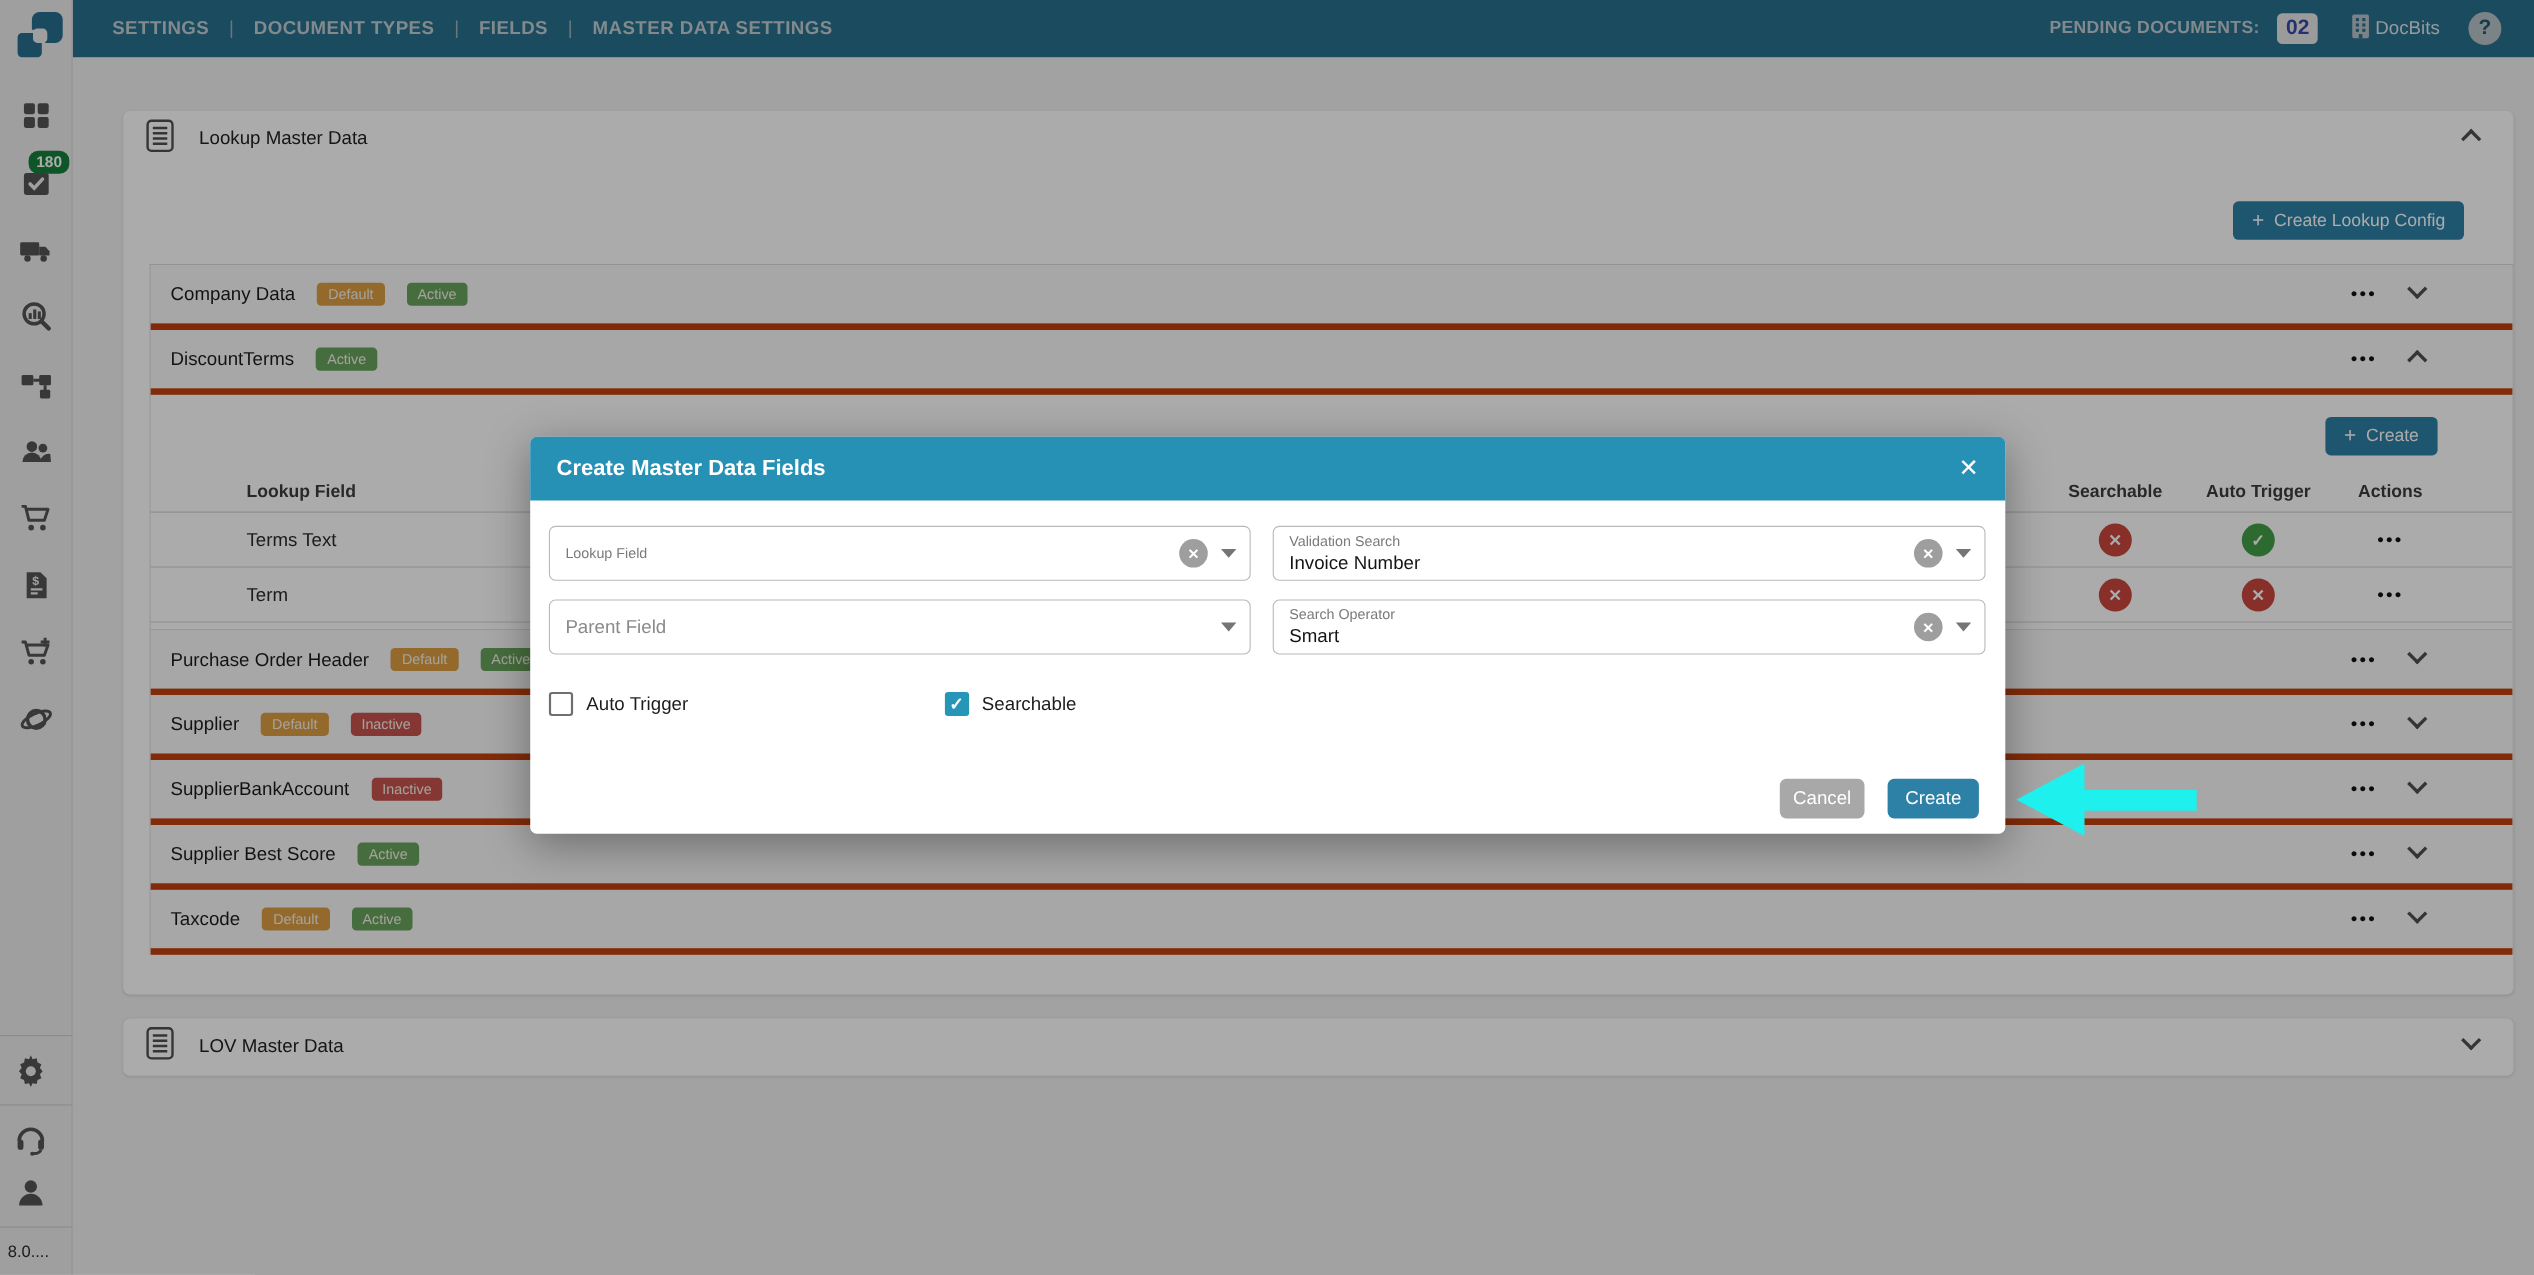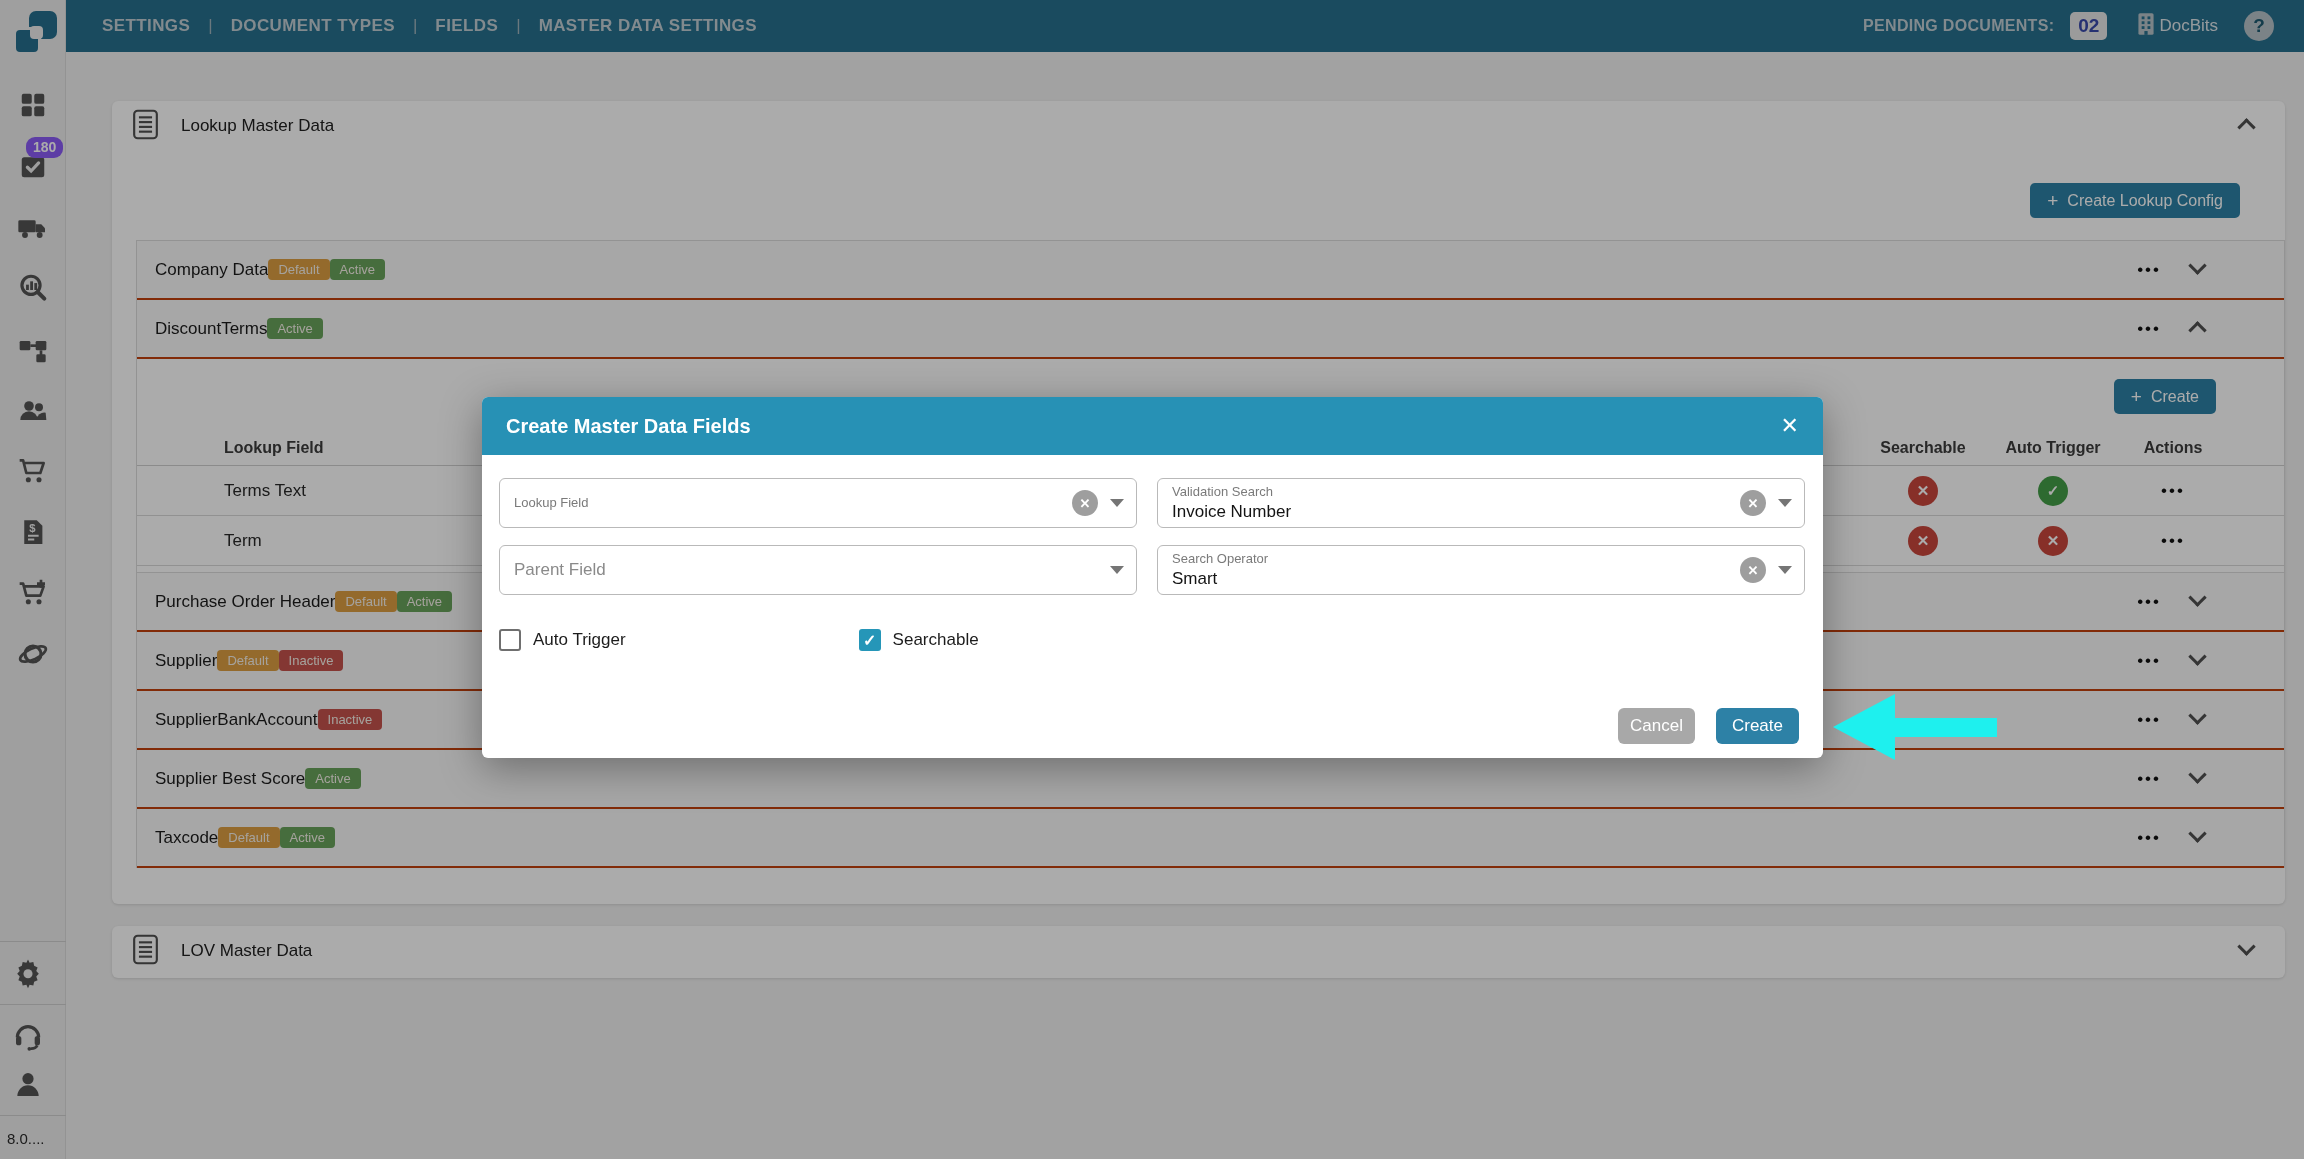--- a/index.html
+++ b/index.html
@@ -8,21 +8,21 @@
 
   
   .sidebar { position:absolute; left:0; top:0; width:66px; height:1159px; background:#ededed; z-index:10; border-right:1px solid #dcdcdc; }
   .logo { position:absolute; left:13px; top:11px; width:44px; height:44px; }
   .logo .sq-back { position:absolute; right:0; top:0; width:28px; height:28px; background:#266f8e; border-radius:7px; }
   .logo .sq-front { position:absolute; left:0; bottom:0; width:28px; height:28px; background:#266f8e; border-radius:7px; border:3px solid #ededed; }
   .logo .sq-notch { position:absolute; left:17px; top:15px; width:13px; height:13px; background:#ededed; border-radius:4px; }
   .side-icons { position:absolute; top:88px; left:0; width:66px; display:flex; flex-direction:column; align-items:center; gap:27px; }
   .side-ic { position:relative; width:34px; height:34px; display:flex; align-items:center; justify-content:center; }
   .side-ic svg { display:block; }
-  .count-badge { position:absolute; top:-12px; left:10px; background:#8b5cf6; color:#fff; font-size:14px; font-weight:bold; padding:2px 7px; border-radius:9px; line-height:1.2; }
+  .count-badge { position:absolute; top:-12px; left:10px; background:#15803d; color:#fff; font-size:14px; font-weight:bold; padding:2px 7px; border-radius:9px; line-height:1.2; }
   .side-bottom { position:absolute; left:0; bottom:0; width:56px; }
   .side-divider { width:66px; height:1px; background:#d0d0d0; }
   .side-bottom .side-ic { margin:14px auto; }
   .version { font-size:15px; color:#2b2b2b; padding:14px 0 12px 7px; }
 
   
   .topbar { position:absolute; left:66px; top:0; width:2238px; height:52px; background:#27708e; display:flex; align-items:center; z-index:5; }
   .nav { display:flex; align-items:center; gap:18px; margin-left:36px; }
   .nav-item { color:#c2ced4; font-size:17px; font-weight:600; letter-spacing:0.4px; cursor:pointer; }
   .nav-sep { color:#9fb4bd; font-size:17px; }
@@ -46,21 +46,21 @@
   .chev { display:inline-block; width:13px; height:13px; border-right:3px solid #4f4f4f; border-bottom:3px solid #4f4f4f; }
   .chev.down { transform:rotate(45deg) translate(-2px,-2px); }
   .chev.up { transform:rotate(-135deg) translate(-2px,-2px); }
 
   .lookup-body { padding:0 0 36px 0; }
   .create-config-row { display:flex; justify-content:flex-end; padding:32px 45px 22px 0; }
   .btn-teal { background:#2d81a6; color:#fff; border:none; border-radius:5px; font-size:16px; font-family:inherit; padding:8px 17px; display:flex; align-items:center; gap:9px; cursor:pointer; }
   .btn-teal .plus { font-size:19px; font-weight:400; line-height:1; }
 
   .groups { margin:0 0 0 24px; border:1px solid #dcdcdc; border-bottom:none; }
-  .group-row { height:59px; background:#f9f9f9; border-bottom:2px solid #c2410c; display:flex; align-items:center; padding:0 80px 0 18px; }
+  .group-row { height:59px; background:#f9f9f9; border-bottom:6px solid #c2410c; display:flex; align-items:center; padding:0 80px 0 18px;gap:20px; }
   .group-name { font-size:17px; color:#1c1c1c; }
   .badge { font-size:13px; color:#f7f2ea; border-radius:4px; padding:3px 10px; }
   .badge.default { background:#dd9f42; }
   .badge.active { background:#69a35b; }
   .badge.inactive { background:#c5524c; }
   .row-controls { margin-left:auto; display:flex; align-items:center; gap:30px; }
   .ellipsis { font-size:17px; letter-spacing:2px; color:#111; cursor:pointer; line-height:1; }
 
   .expanded { background:#fff; border-bottom:1px solid #dcdcdc; padding-bottom:6px; }
   .create-row { display:flex; justify-content:flex-end; padding:20px 68px 16px 0; }

